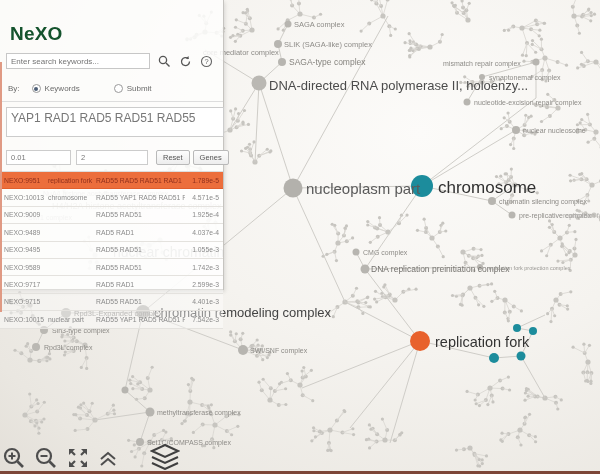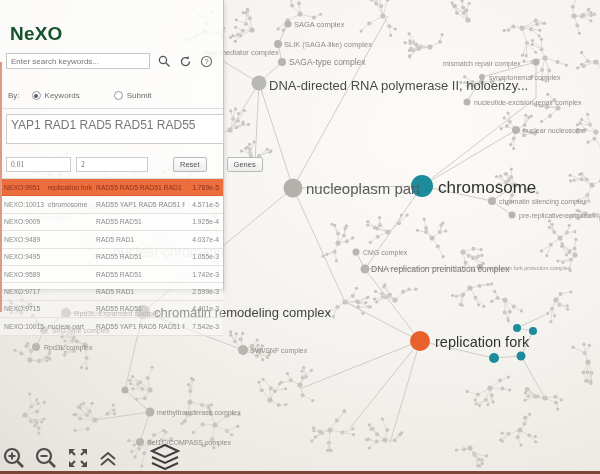--- a/index.html
+++ b/index.html
@@ -25,34 +25,34 @@
     box-shadow:1px 2px 4px rgba(0,0,0,.12);
     box-sizing:border-box;
   }
   .panel-title{padding:23px 10px 3px;font-size:19px;font-weight:bold;color:#14532d;letter-spacing:.2px;}
   .search-row{display:flex;align-items:center;margin:2px 6px 0;height:22px;}
   .search-row input{
     width:134px;height:12px;font-size:8px;color:#666;border:1px solid #c7c7c7;
     padding:1px 4px;background:rgba(255,255,255,.92);outline:none;font-family:"Liberation Sans",sans-serif;
   }
   .mini-icon{margin-left:7px;display:inline-flex;align-items:center;justify-content:center;width:14px;height:14px;cursor:pointer;}
-  .radio-row{display:flex;align-items:center;margin:19px 8px 0;font-size:8px;color:#6b6b6b;}
+  .radio-row{display:flex;align-items:center;margin:12px 8px 0;font-size:8px;color:#6b6b6b;}
   .radio{display:inline-block;width:7px;height:7px;border:1px solid #9a9a9a;border-radius:50%;background:#fff;margin:0 4px 0 12px;position:relative;}
   .radio.sel::after{content:"";position:absolute;left:1.5px;top:1.5px;width:4px;height:4px;border-radius:50%;background:#4e5f77;}
   .te-section{border-top:1px solid #ddd;margin-top:8px;padding:5px 6px 0;}
   .te-heading{font-size:9px;color:#555;margin-bottom:4px;}
   .te-section textarea{
     width:208px;height:22px;resize:none;border:1px solid #ccc;font-size:12px;color:#777;
     padding:3px 4px;background:rgba(255,255,255,.92);outline:none;font-family:"Liberation Sans",sans-serif;box-sizing:content-box;
   }
   .param-row{display:flex;align-items:center;margin-top:9px;}
-  .param-row input{width:55px;height:11px;font-size:7.5px;color:#777;border:1px solid #ccc;padding:1px 4px;margin-right:5px;background:rgba(255,255,255,.92);outline:none;font-family:Liberation Serif, serif;}
+  .param-row input{width:55px;height:11px;font-size:7.5px;color:#777;border:1px solid #ccc;padding:1px 4px;margin-right:5px;background:rgba(255,255,255,.92);outline:none;font-family:Liberation Sans, sans-serif;}
   .param-row input.p2{width:62px;}
   .param-row button{
-    font-size:7.5px;color:#555;height:15px;padding:0 6px;margin-left:20px;cursor:pointer;
+    font-size:7.5px;color:#555;height:15px;padding:0 6px;margin-left:3px;cursor:pointer;
     background:linear-gradient(#fdfdfd,#ededed);border:1px solid #b9b9b9;border-radius:2px;font-family:"Liberation Sans",sans-serif;
   }
   .results{margin-top:6px;border-top:1px solid #ddd;}
   .trow{display:flex;align-items:center;height:16.4px;border-bottom:1px solid #e4e2de;
         font-size:6.8px;color:#8a8a8a;padding:0 4px;background:rgba(255,255,255,0.42);cursor:pointer;}
   .trow.sel{background:#ec6e3c;color:#8f2f1c;border-bottom-color:#e05f2e;}
   .c1{width:44px;overflow:hidden;white-space:nowrap;}
   .c2{width:48px;overflow:hidden;white-space:nowrap;}
   .c3{flex:1;overflow:hidden;white-space:nowrap;}
   .c4{width:34px;text-align:right;white-space:nowrap;}

